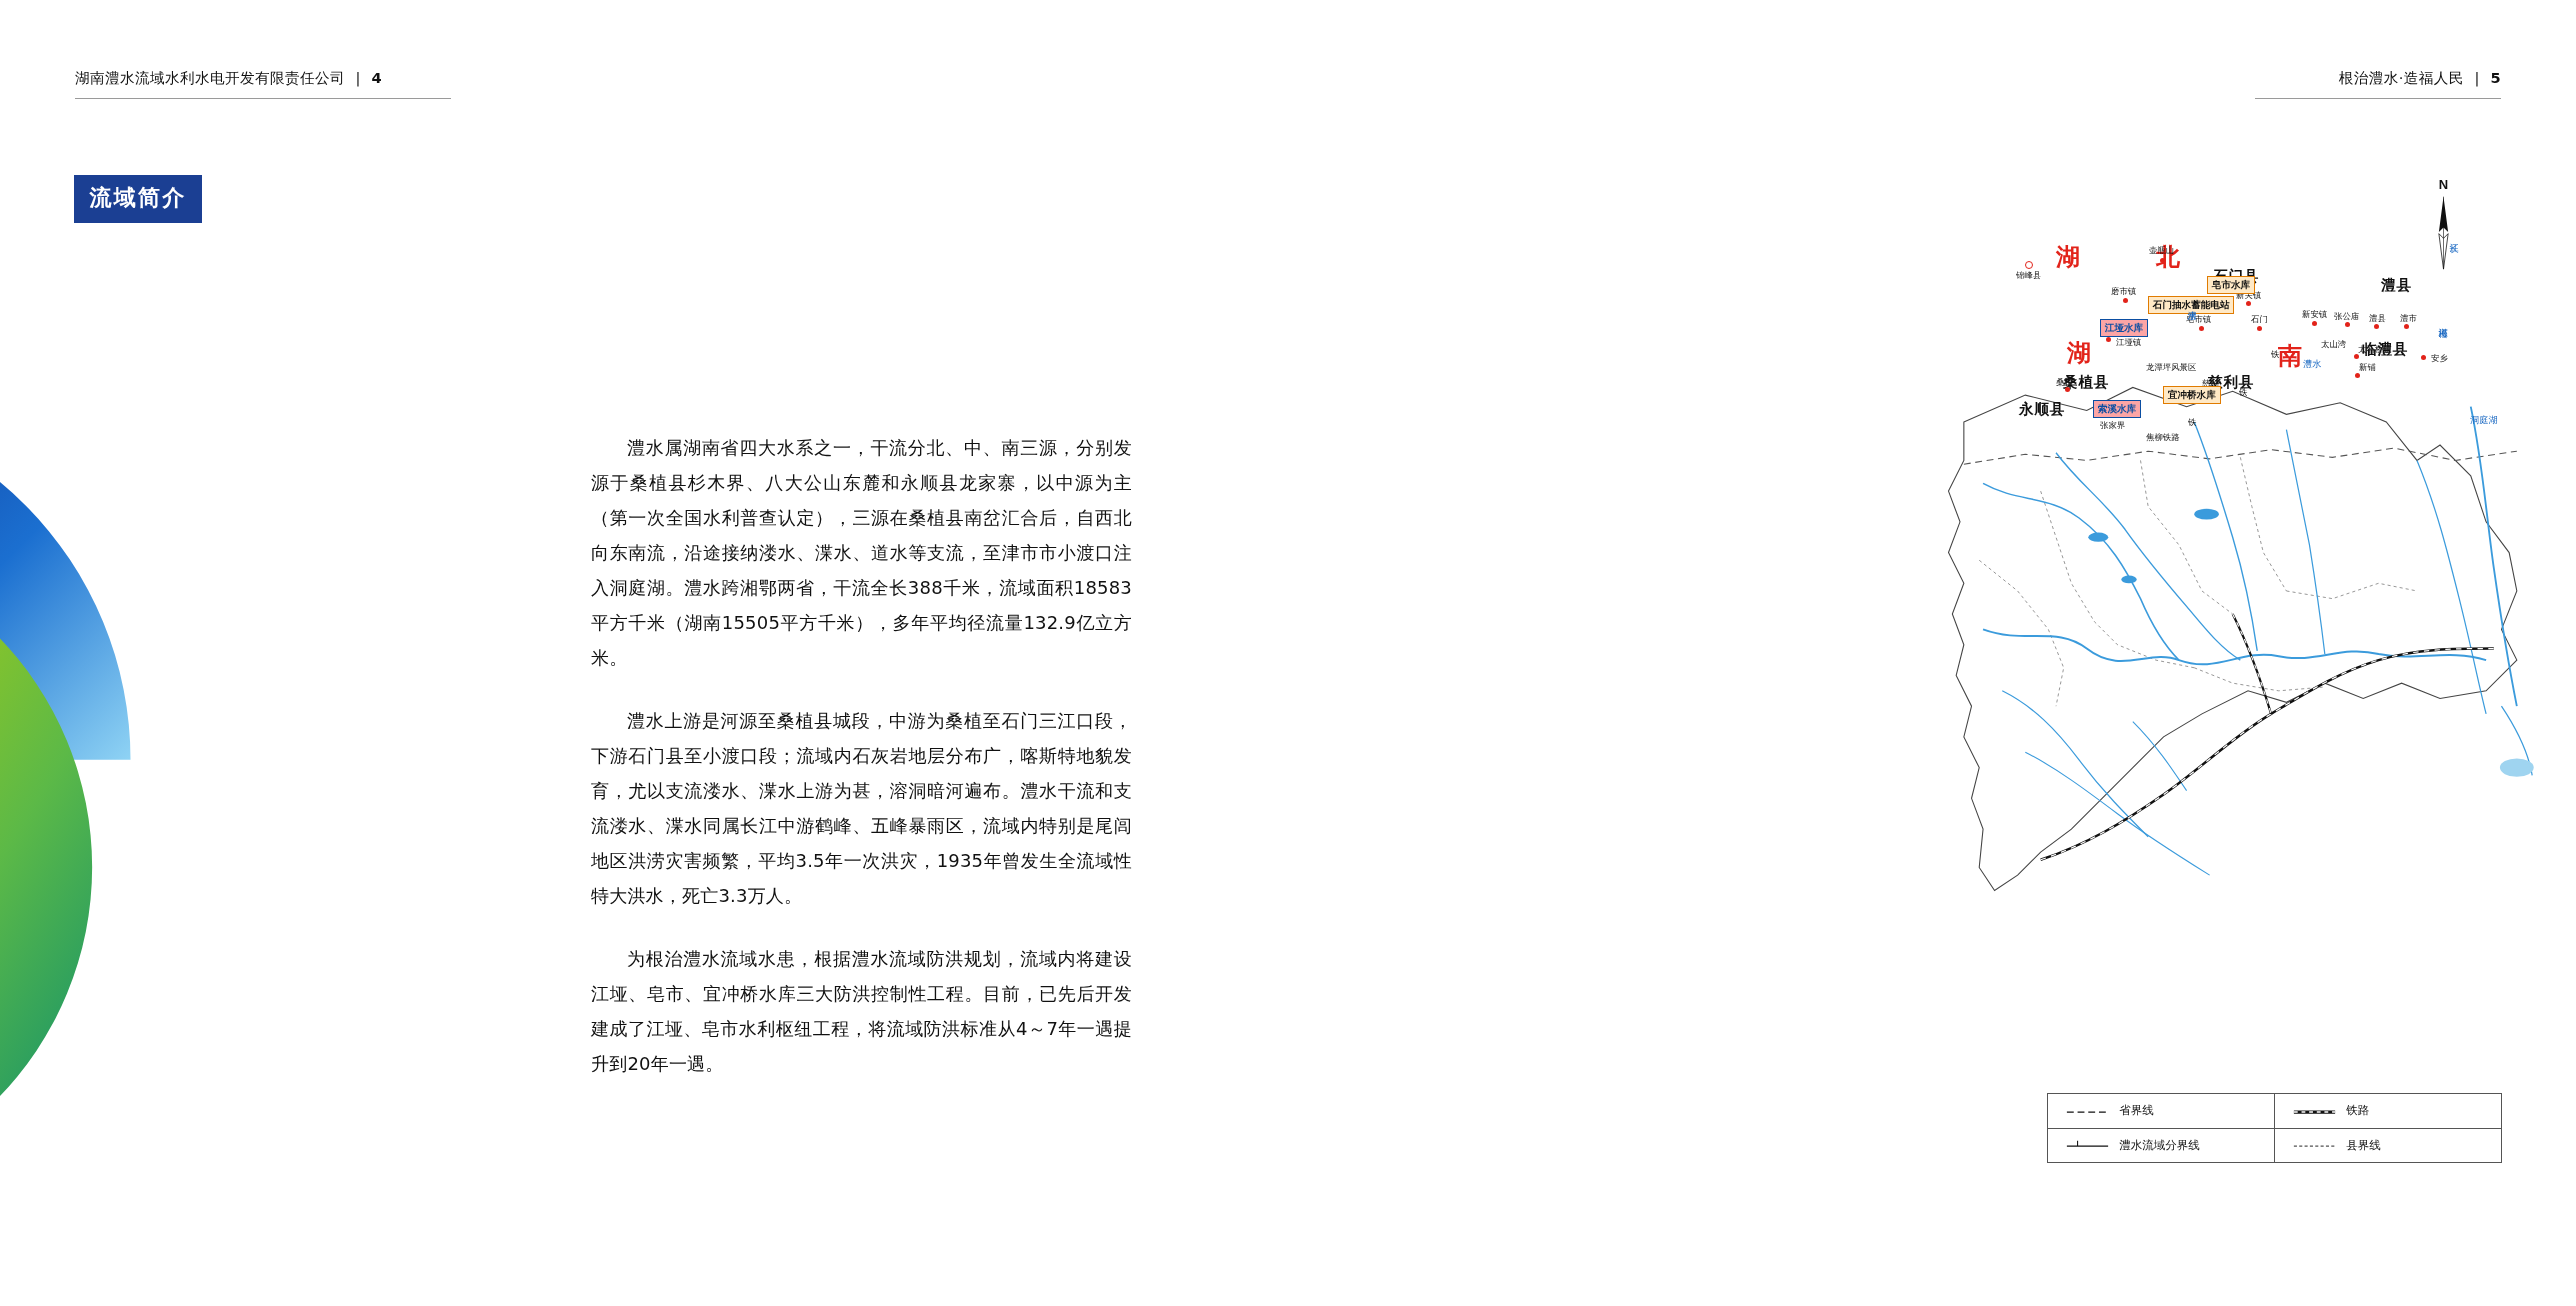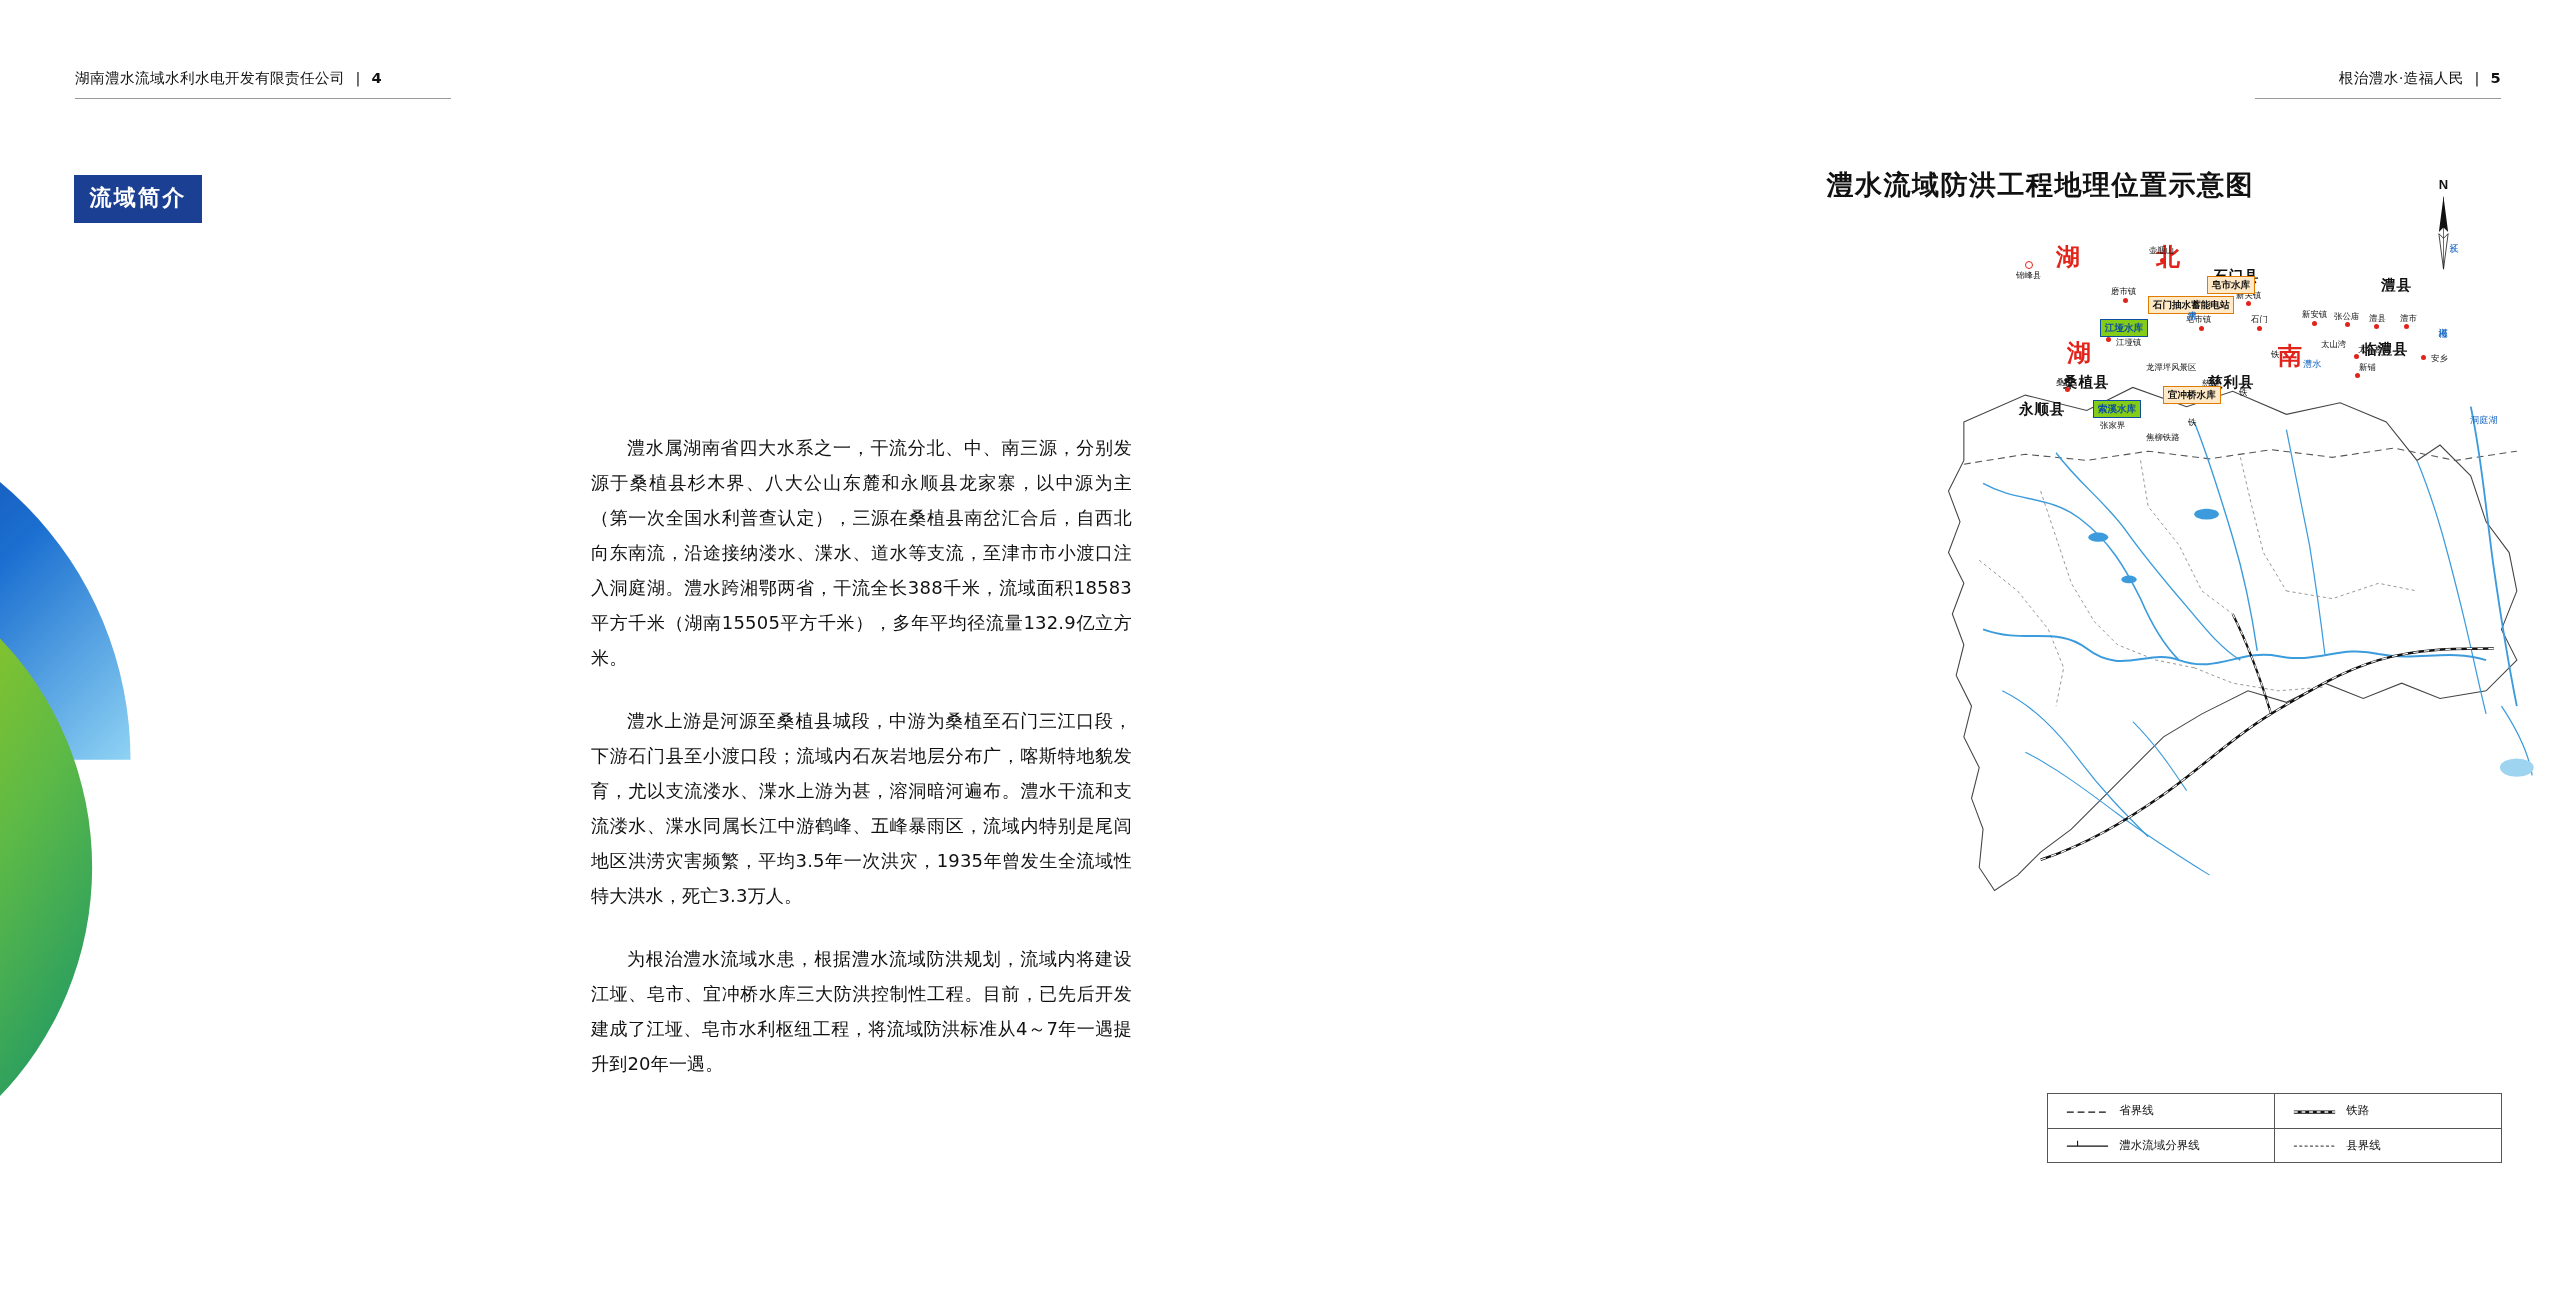--- a/index.html
+++ b/index.html
@@ -196,21 +196,21 @@
     position: absolute;
     font-size: 9.6px;
     font-weight: bold;
     white-space: nowrap;
     padding: 1.5px 3.8px;
     font-family: "DejaVu Sans", "Liberation Sans", sans-serif;
   }
   .callout-blue {
     color: #0b4ea2;
     border: 0.8px solid #0b4ea2;
-    background: #84cc16;
+    background: #fca5a5;
   }
   .callout-orange {
     color: #111111;
     border: 0.8px solid #e07b00;
     background: #ffe9c6;
   }
 
   
   .legend {
     position: absolute;
@@ -292,21 +292,20 @@
     </div>
   </div>
 
   <div class="page page-right">
 
     <div class="runhead runhead-right">
       <span>根治澧水·造福人民</span><span class="sep">|</span><span class="pgnum">5</span>
     </div>
     <div class="runhead-rule rule-right"></div>
 
-    <div class="map-title">澧水流域防洪工程地理位置示意图</div>
 
     <div class="compass">
       <div class="n">N</div>
       <svg width="37" height="81" viewBox="0 0 48 105">
         <polygon points="24,6 30,52 24,46 18,52" fill="#111111"></polygon>
         <polygon points="24,100 30,54 24,60 18,54" fill="#ffffff" stroke="#111111" stroke-width="1"></polygon>
         <line x1="24" y1="6" x2="24" y2="100" stroke="#111111" stroke-width="0.8"></line>
       </svg>
     </div>
 

